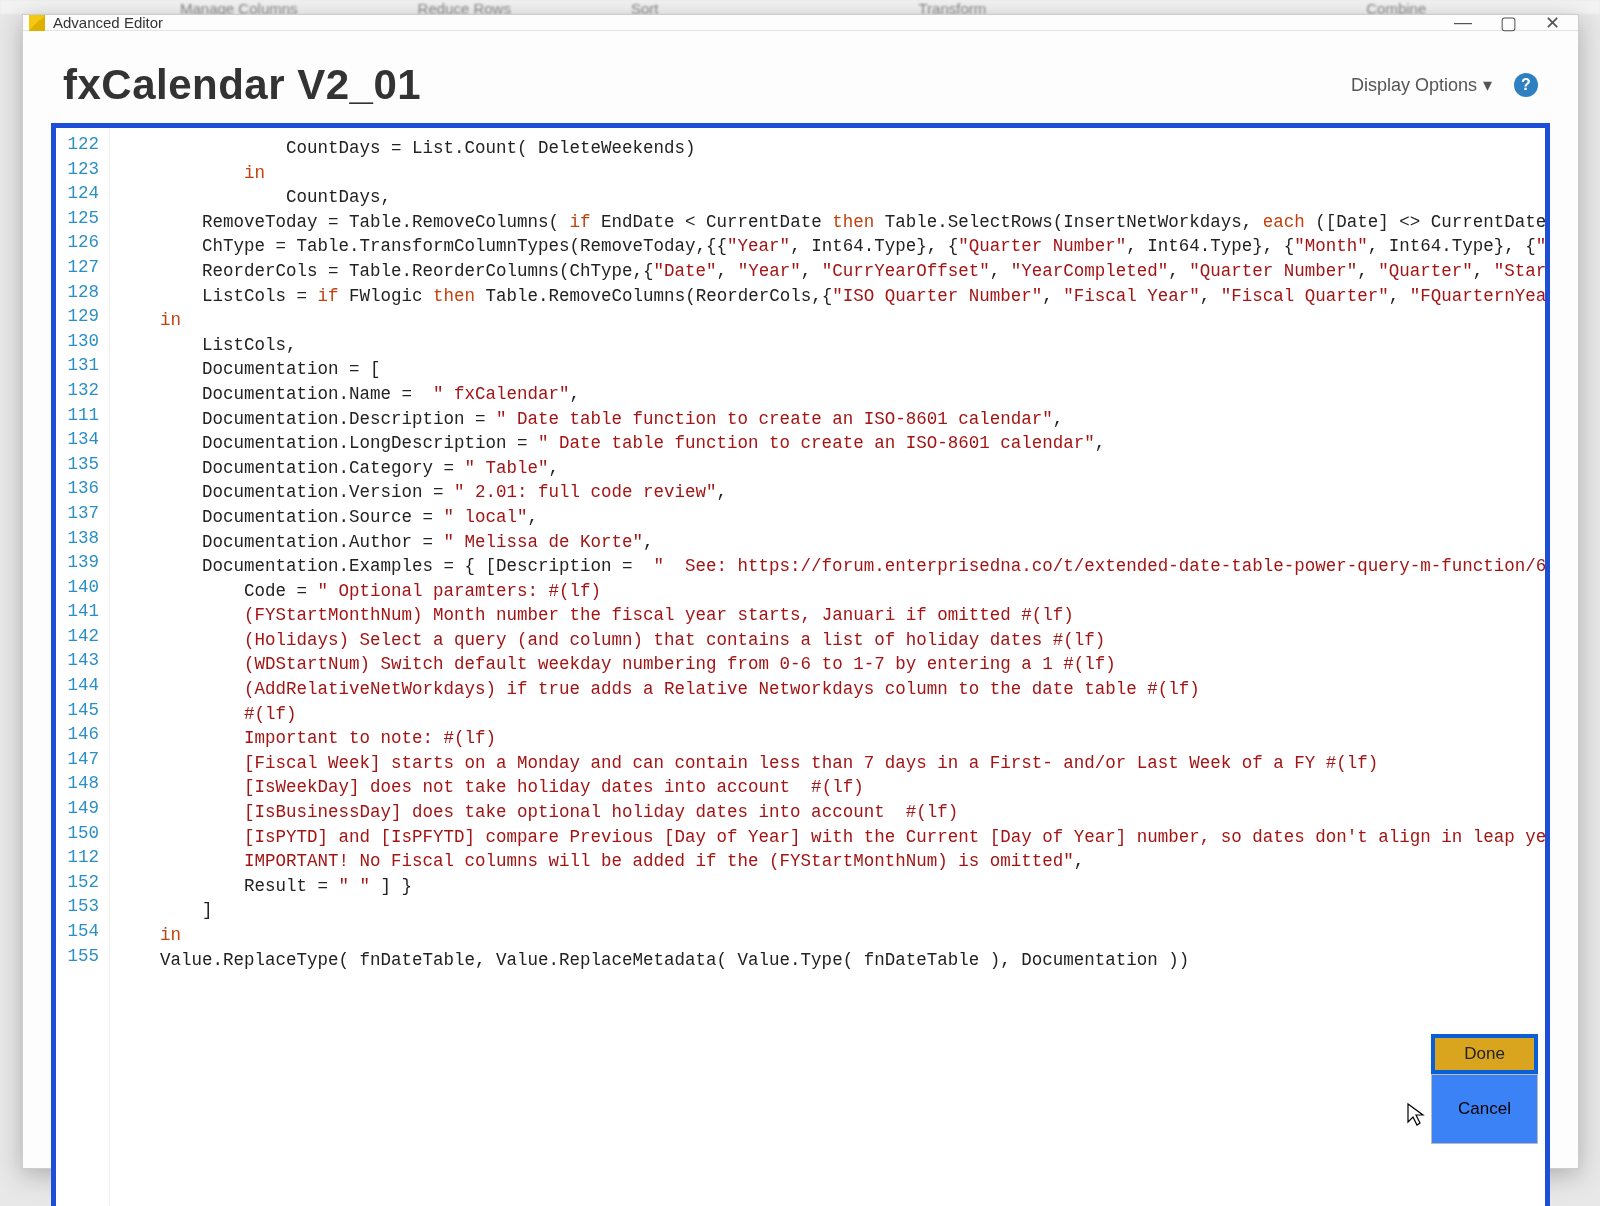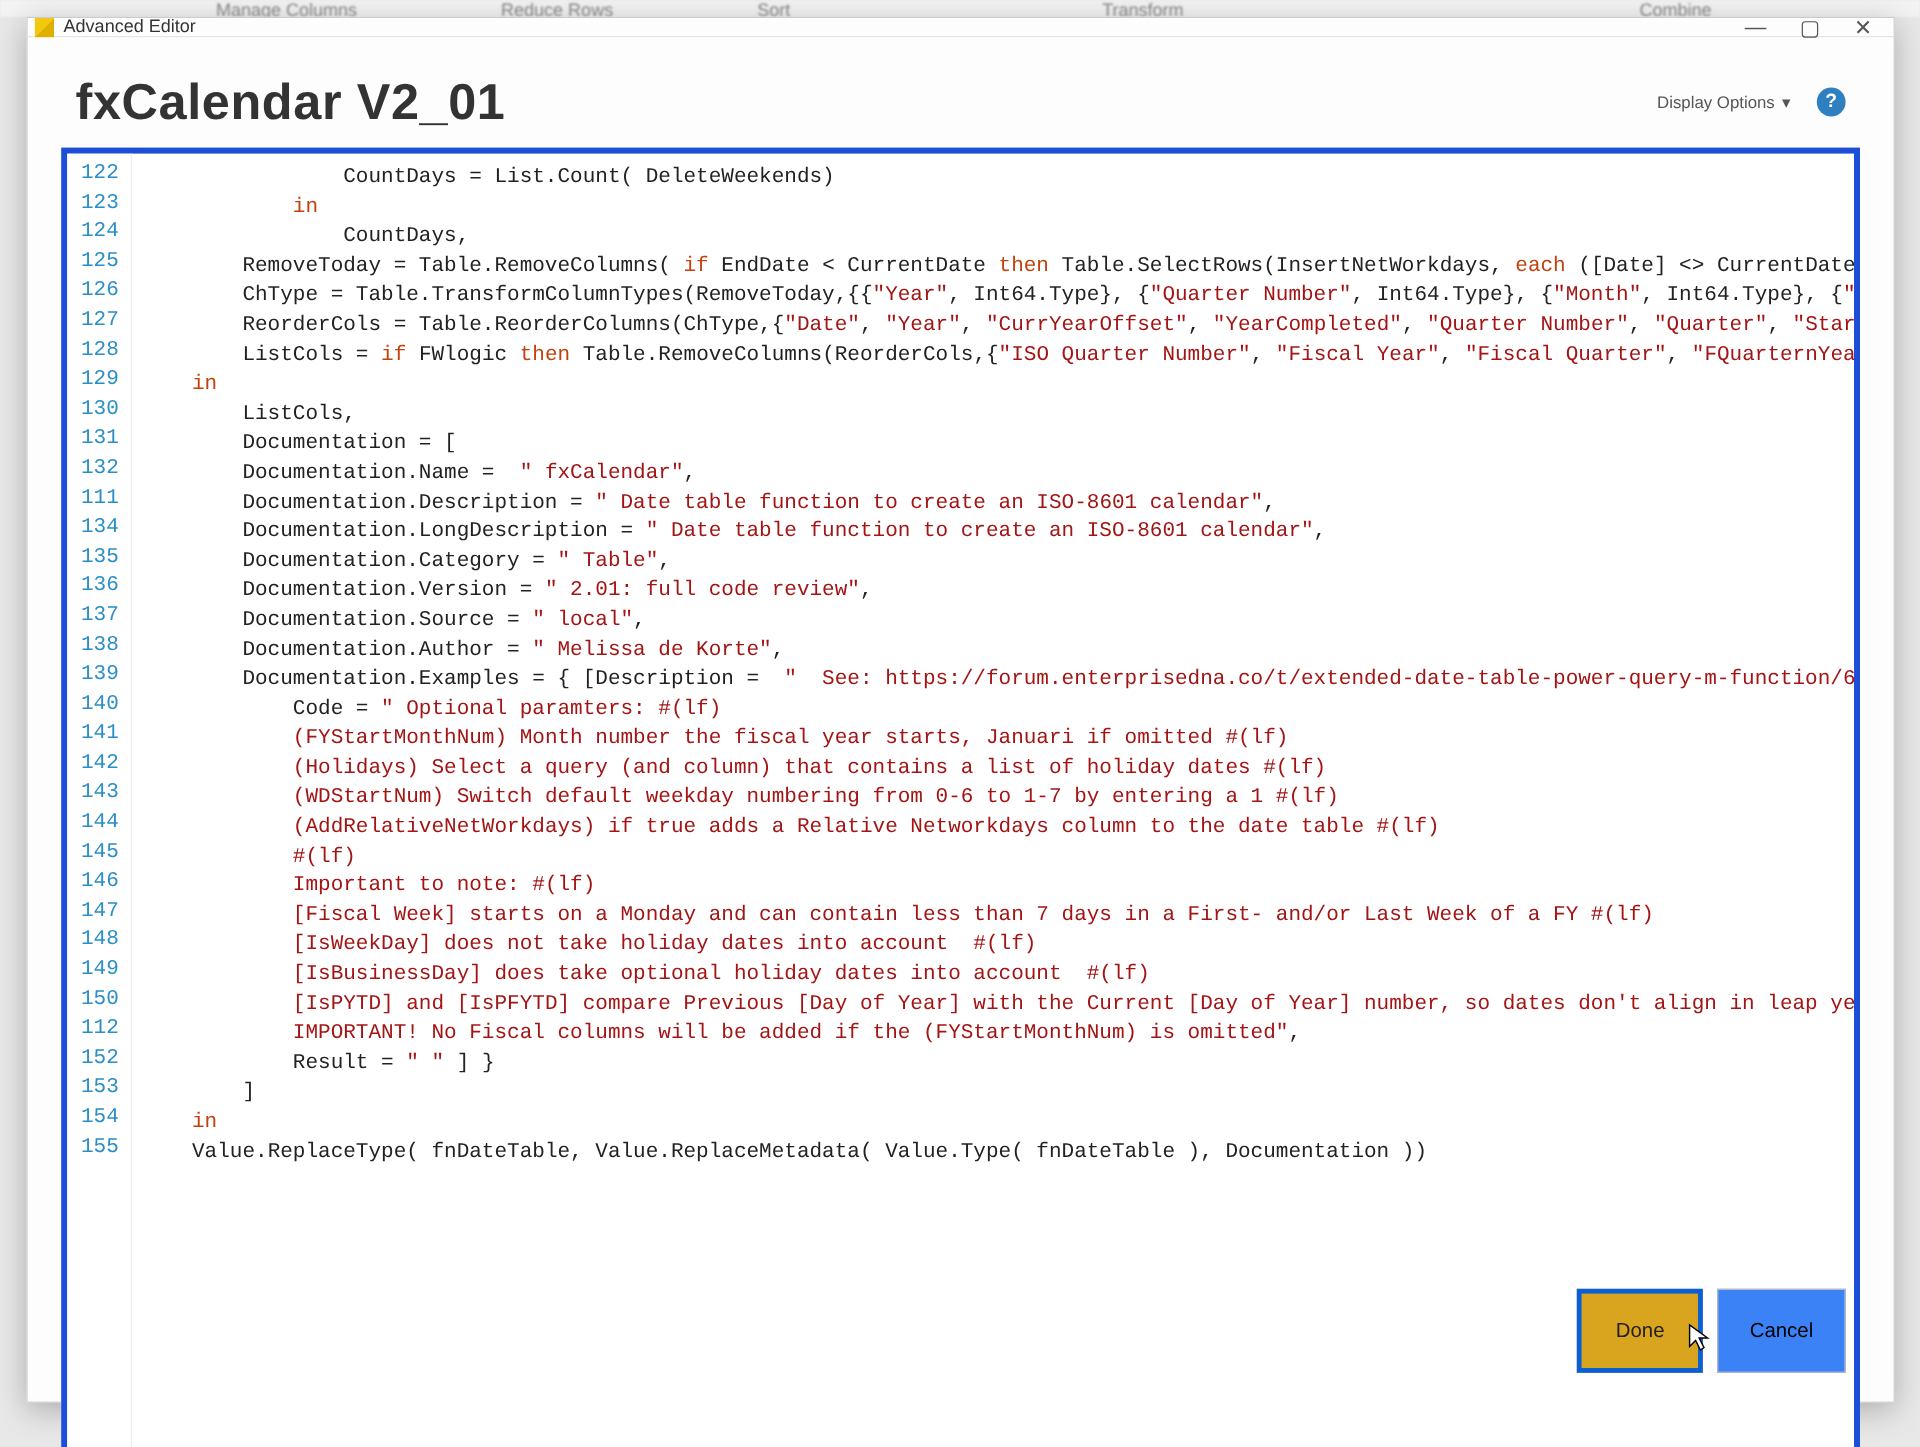--- a/index.html
+++ b/index.html
@@ -29,21 +29,21 @@
   }
   .titlebar .title { font-size:15px; color:#333; flex:1; }
   .titlebar .winbtns { display:flex; gap:28px; padding-right:12px; font-size:18px; color:#555;}
   .titlebar .winbtns span { cursor:pointer; }
   .header {
     display:flex; align-items:center; justify-content:space-between;
     padding:30px 40px 14px 40px;
   }
   .header h1 { font-size:42px; font-weight:700; color:#333; letter-spacing:0.5px;}
   .header-right { display:flex; align-items:center; gap:22px; }
-  .disp-opts { font-size:14px; color:#555; display:flex; align-items:center; gap:6px; cursor:pointer;}
+  .disp-opts { font-size:18px; color:#555; display:flex; align-items:center; gap:6px; cursor:pointer;}
   .help-icon {
     width:24px; height:24px; border-radius:50%; background:#2f80c1; color:#fff;
     display:flex; align-items:center; justify-content:center; font-weight:bold; font-size:16px;
     cursor:pointer;
   }
   .editor-wrap {
     margin:0 28px; flex:0 0 auto;
     border:5px solid #1d4ed8;
     height:1110px;
     background:#fff;
@@ -62,21 +62,21 @@
     padding:8px 0 4px 8px; white-space:pre; color:#222; overflow:hidden;
   }
   .kw { color:#c2410c; }          
   .str { color:#a31515; }
   .status-row {
     display:flex; align-items:center; gap:10px; padding:14px 40px 0 50px;
     font-size:19px; color:#555;
   }
   .status-row .check { color:#7a9a5e; font-size:20px; }
   .button-row {
-    position:absolute; bottom:24px; right:40px; display:flex; gap:12px;
+    position:absolute; bottom:24px; right:40px; display:flex; gap:0;flex-direction:column;
   }
   .btn {
     padding:24px 26px; font-size:17px; border:1px solid #bbb;
     background:#3b82f6; cursor:pointer;
   }
   .btn-done {
     background:#d9a51e; border:4px solid #0a5fd6; color:#222; padding:6px 28px;
     position:relative;
   }
   .cursor-svg {

